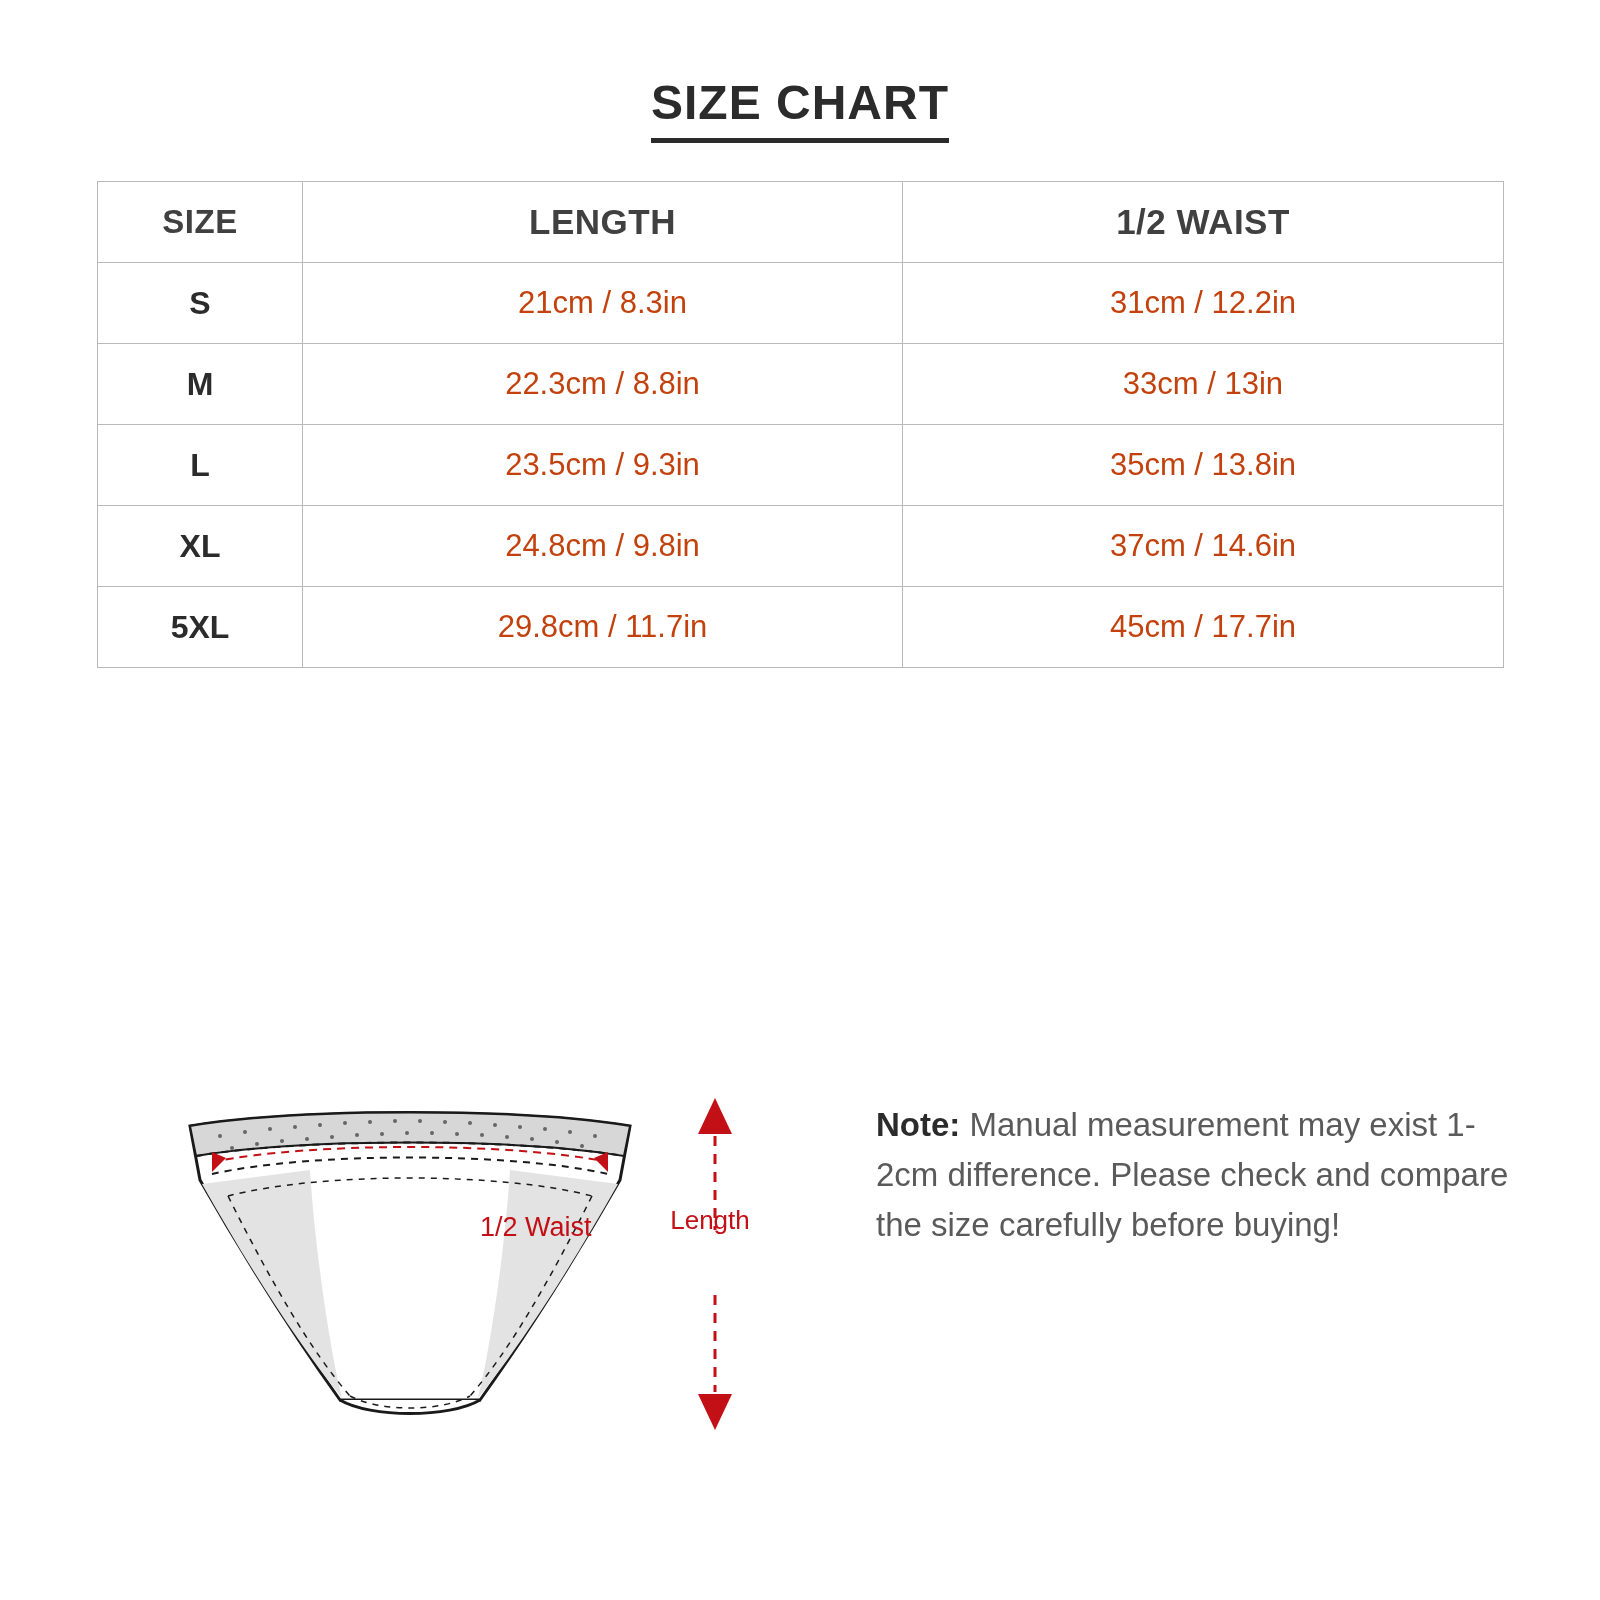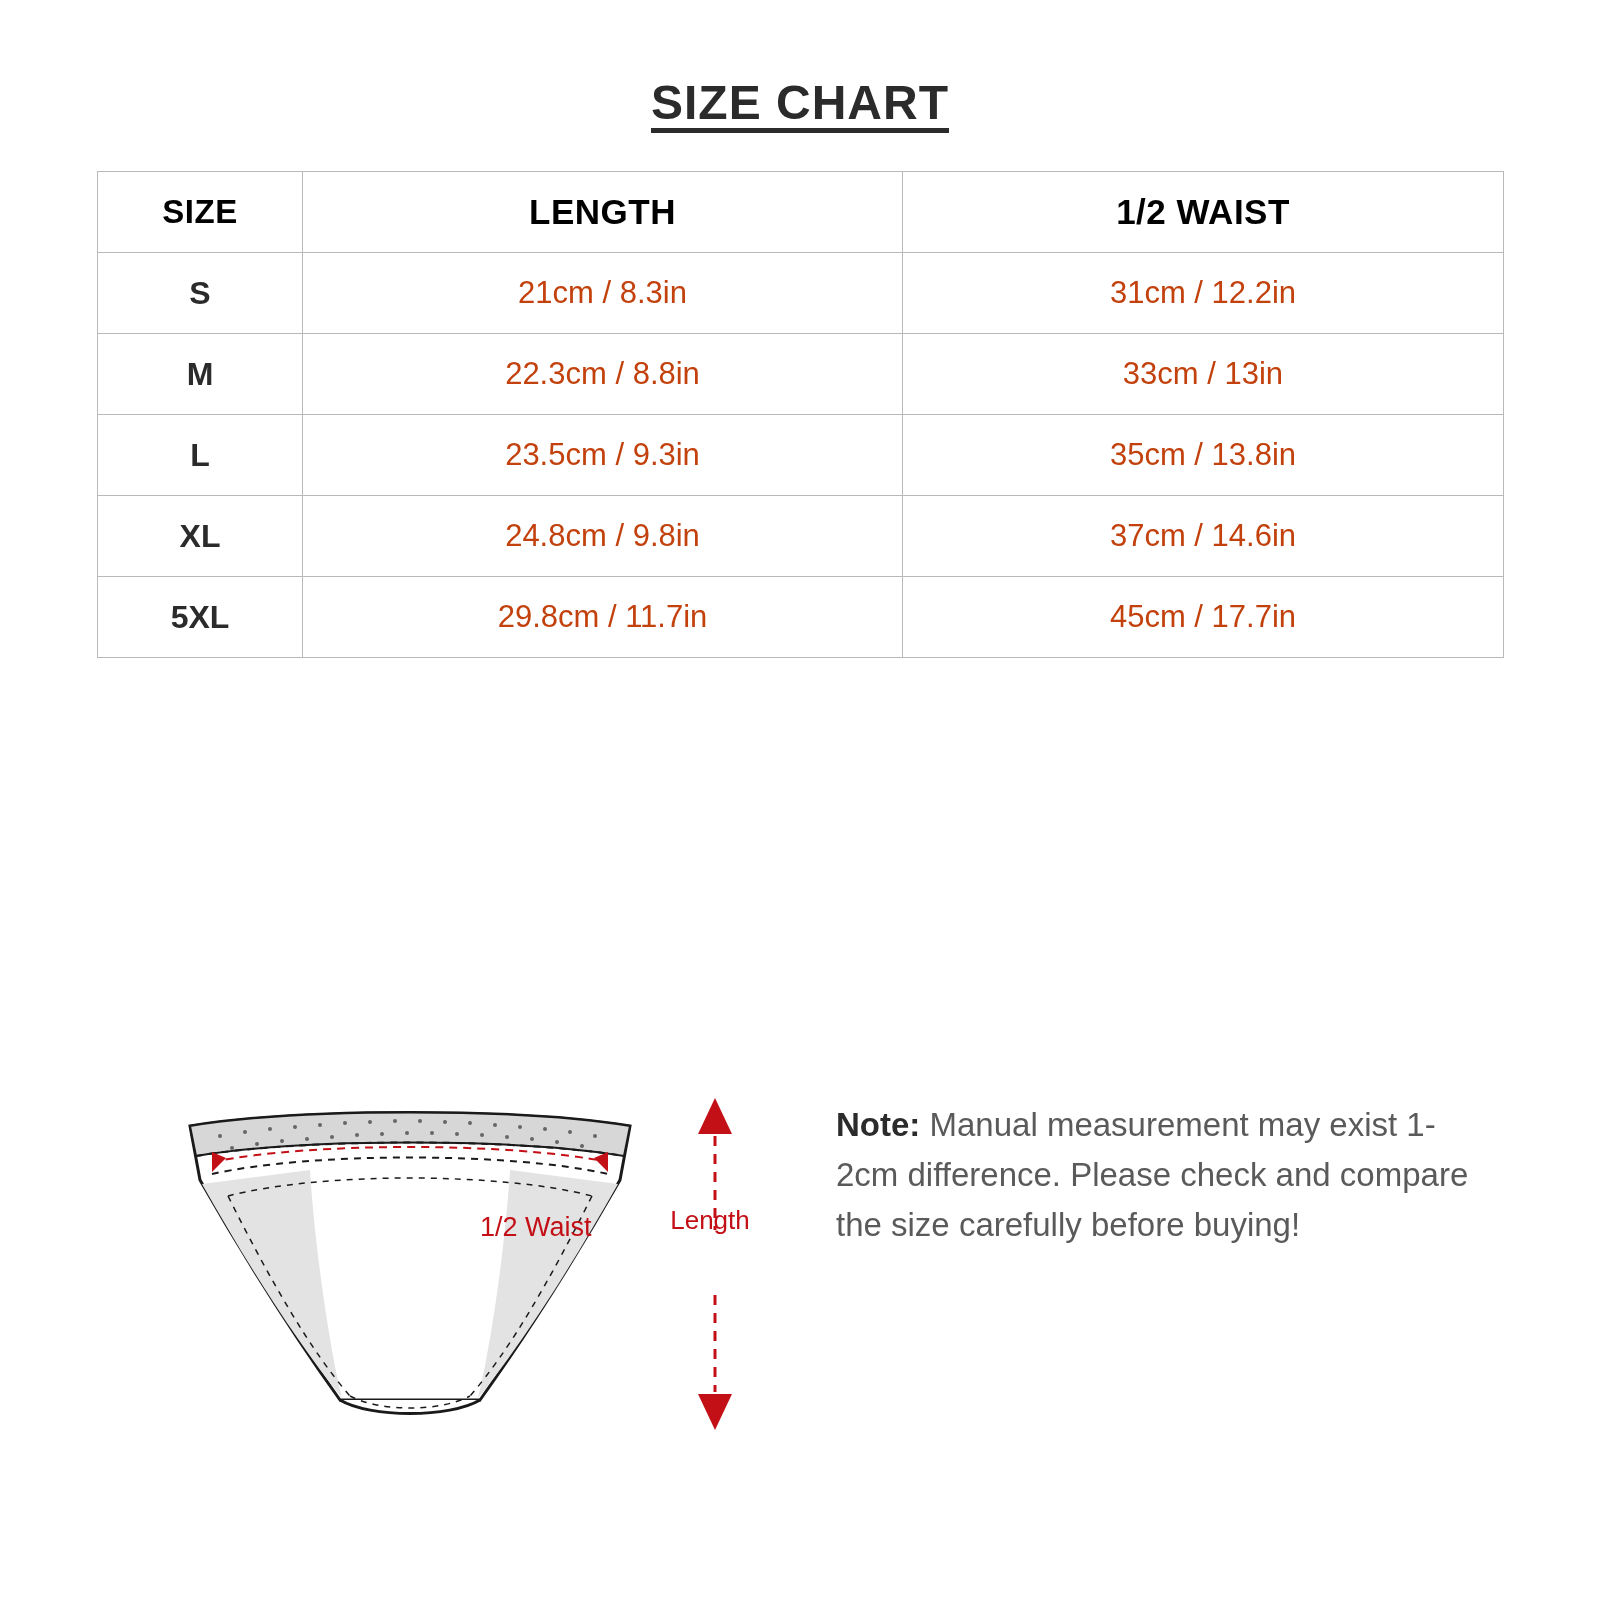--- a/index.html
+++ b/index.html
@@ -21,20 +21,21 @@
     text-align: center;
     padding-top: 78px;
   }
   .title {
     display: inline-block;
     font-size: 48px;
     font-weight: bold;
     letter-spacing: 1px;
     color: #2b2b2b;
     border-bottom: 5px solid #2b2b2b;
+    padding-bottom: 10px;
     line-height: 1.05;
     text-align: center;
   }
 
   
   .table-wrap {
     margin: 38px auto 0 auto;
     width: 1406px;
   }
   table.size-chart {
@@ -49,21 +50,21 @@
     vertical-align: middle;
   }
   table.size-chart col.c-size { width: 205px; }
   table.size-chart col.c-len  { width: 600px; }
   table.size-chart col.c-wai  { width: 601px; }
 
   table.size-chart thead th {
     height: 78px;
     font-size: 35px;
     font-weight: bold;
-    color: #000000;
+    color: #404040;
     letter-spacing: 0.5px;
   }
   table.size-chart thead th.size-head {
     font-size: 33px;
   }
   table.size-chart tbody td {
     height: 78px;
     font-size: 31px;
     color: #c2410c;
     font-weight: normal;
@@ -113,21 +114,21 @@
     left: 655px;
     top: 115px;
     width: 110px;
     text-align: center;
     font-size: 26px;
     color: #c30f16;
   }
 
   .note {
     position: absolute;
-    left: 836px;
+    left: 876px;
     top: 10px;
     width: 660px;
     font-size: 33px;
     line-height: 1.52;
     color: #5a5a5a;
   }
   .note b {
     color: #2b2b2b;
     font-weight: bold;
   }

